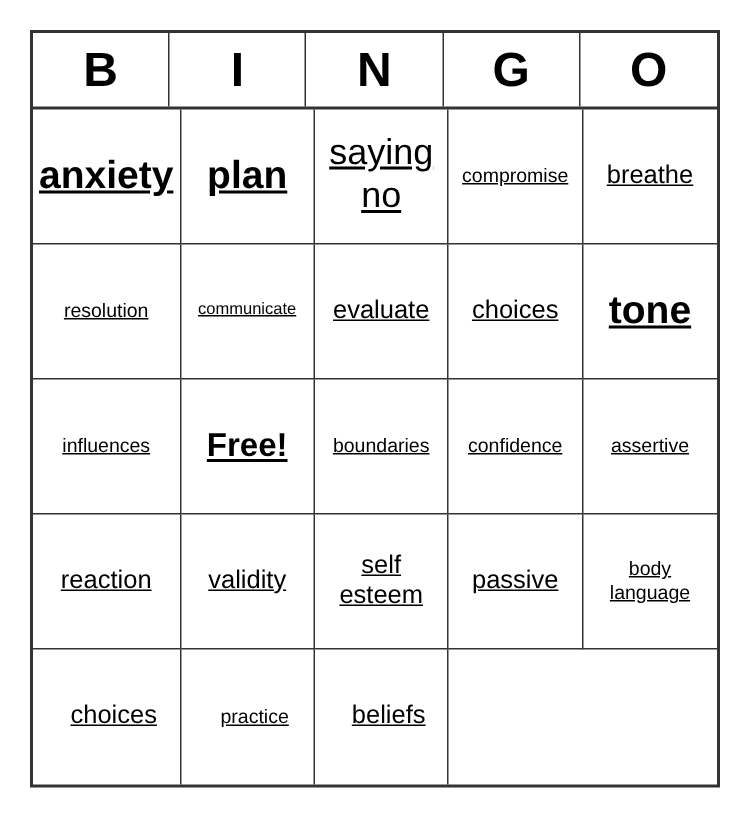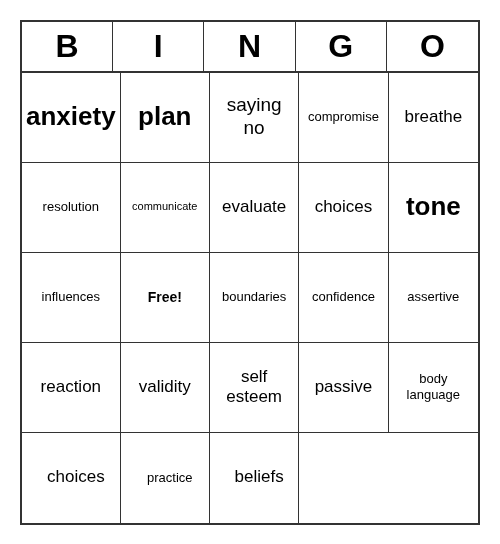--- a/index.html
+++ b/index.html
@@ -47,27 +47,28 @@
     }
     .bingo-cell:nth-child(5n) {
       border-right: none;
     }
     .bingo-cell:nth-child(n+21) {
       border-bottom: none;
       padding-left: 14px;
     }
     .bingo-cell span {
       line-height: 1.2;
+      text-decoration: underline;
     }
     .size-xl { font-size: 26px; font-weight: bold; }
-    .size-lg { font-size: 19px; }
+    .size-lg { font-size: 24px; }
     .size-md { font-size: 17px; }
     .size-sm { font-size: 13px; }
     .size-xs { font-size: 11px; }
-    .free-cell { font-size: 14px; font-weight: bold; }
+    .free-cell { font-size: 22px; font-weight: bold; }
   </style>
 </head>
 <body>
 
 <div class="bingo-card">
   <div class="bingo-header">
   <div class="bingo-header-cell">B</div>
       <div class="bingo-header-cell">I</div>
       <div class="bingo-header-cell">N</div>
       <div class="bingo-header-cell">G</div>

